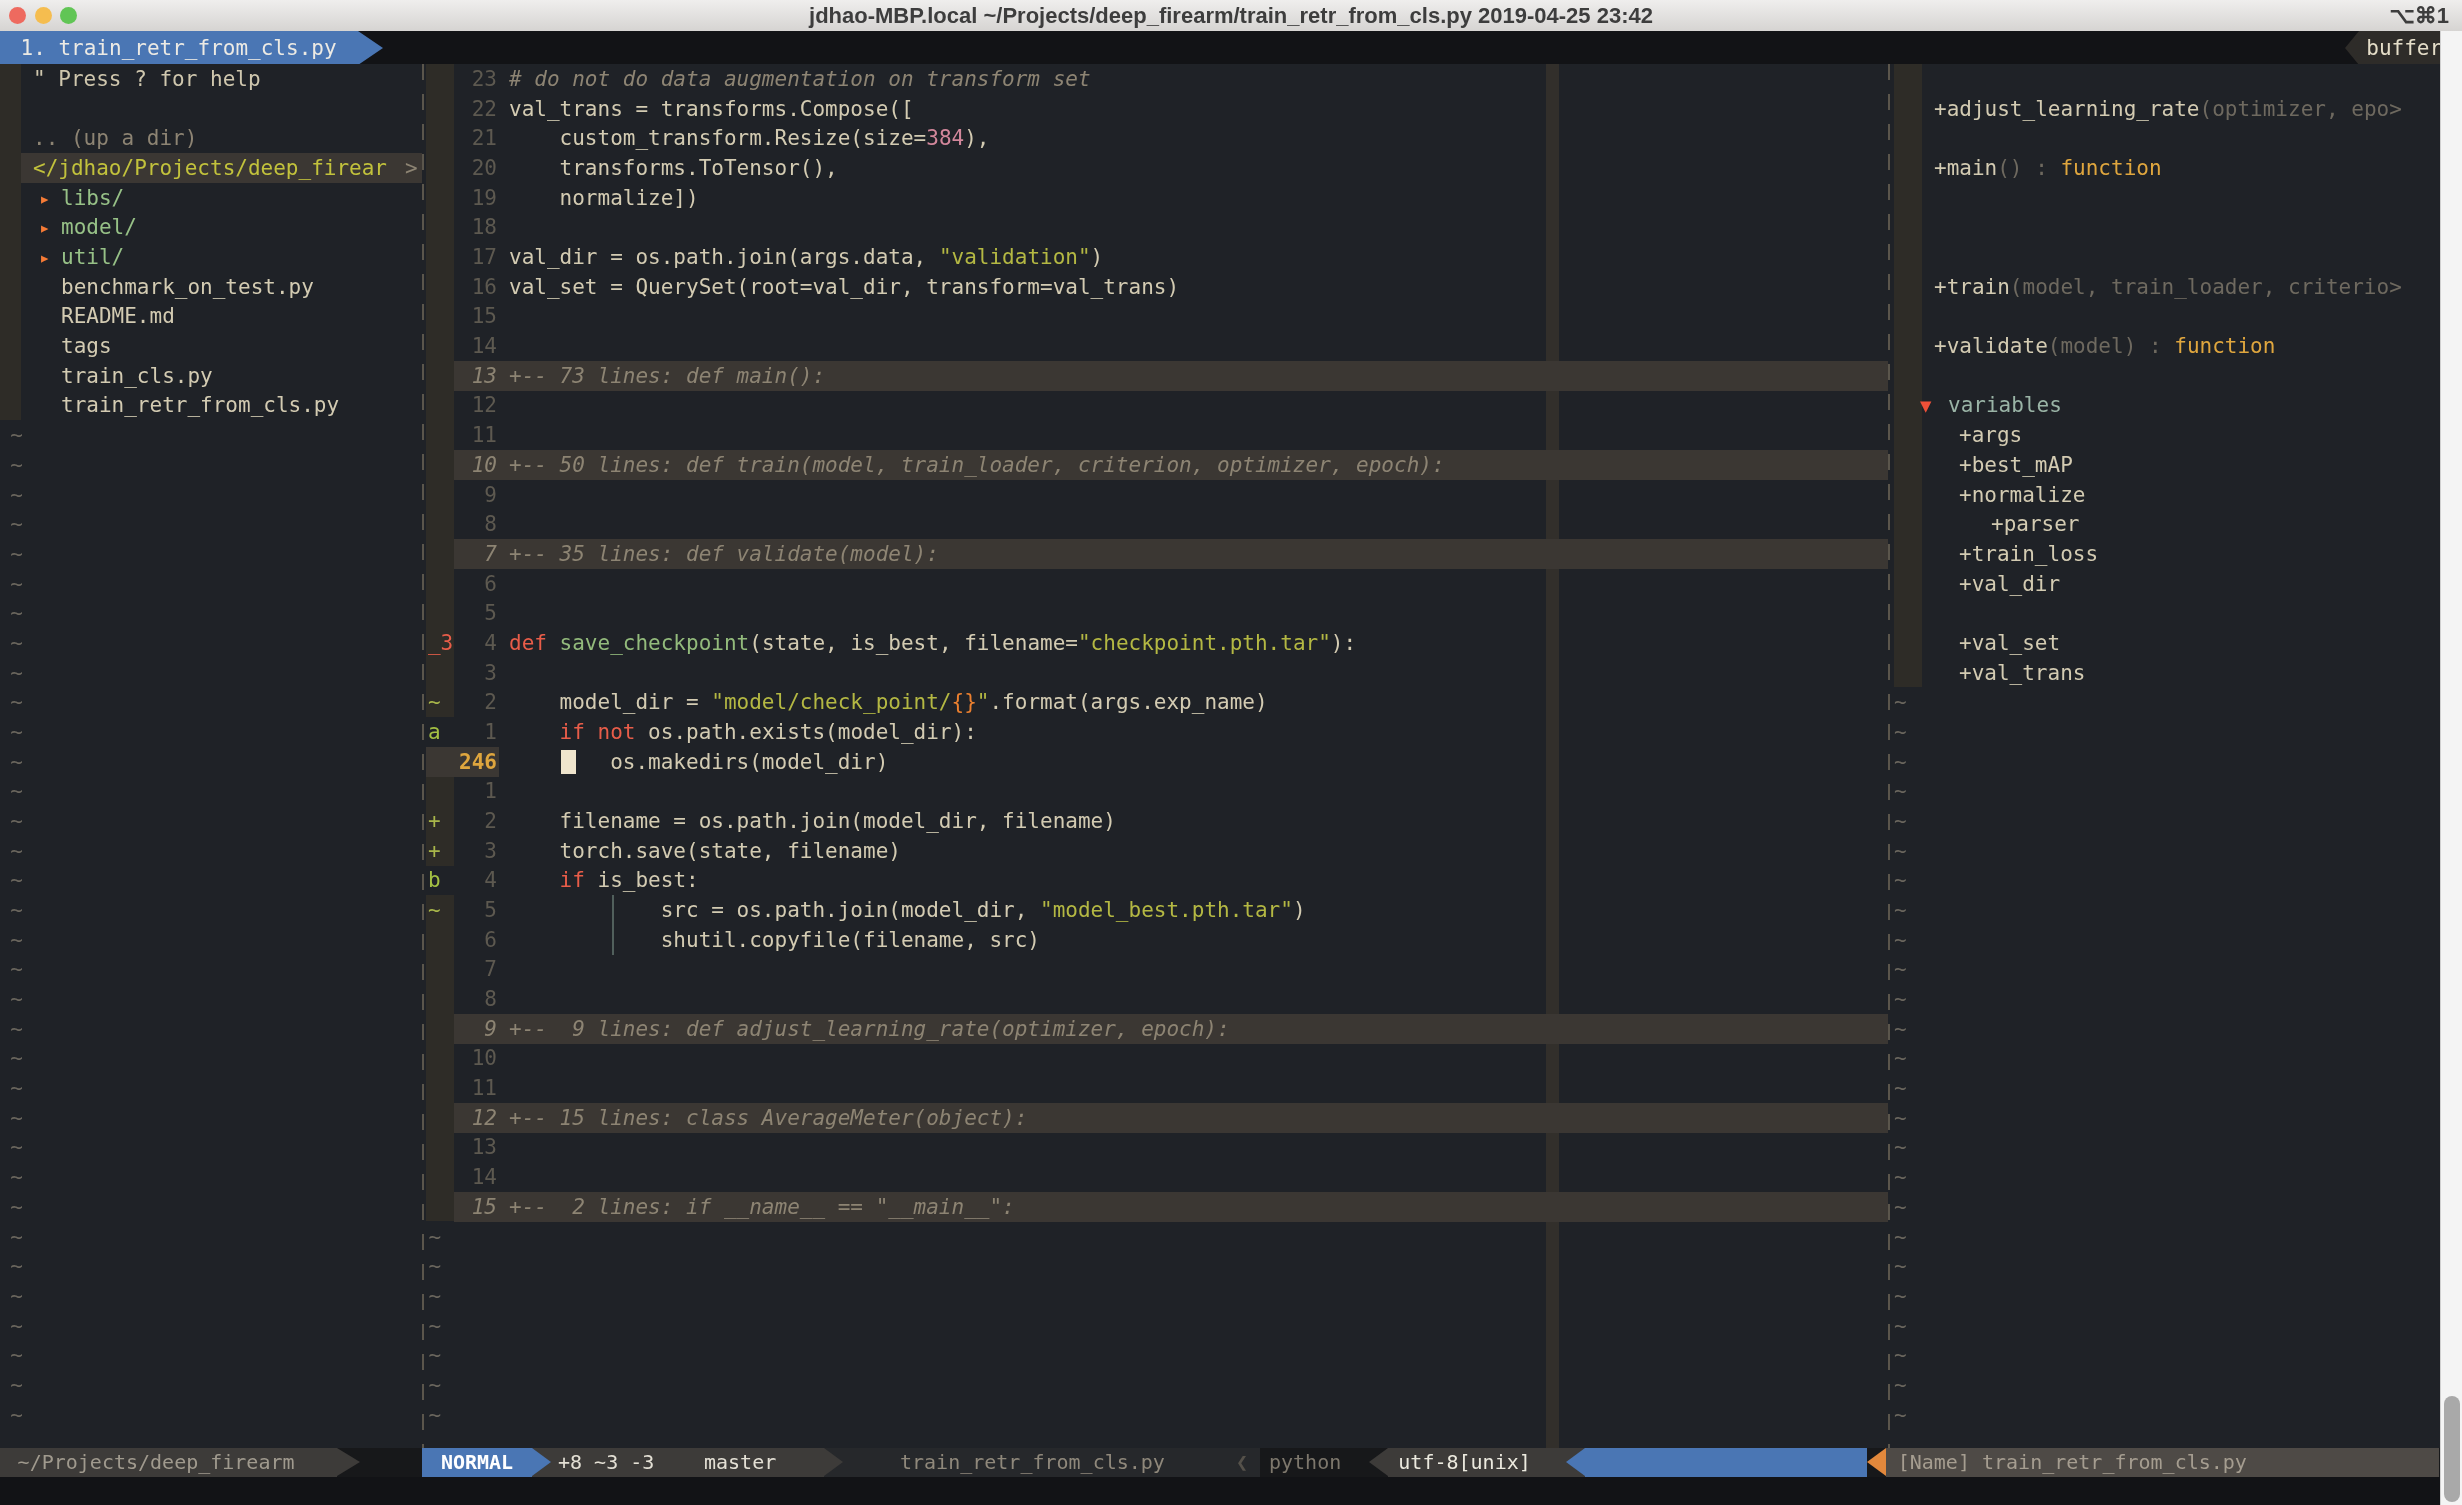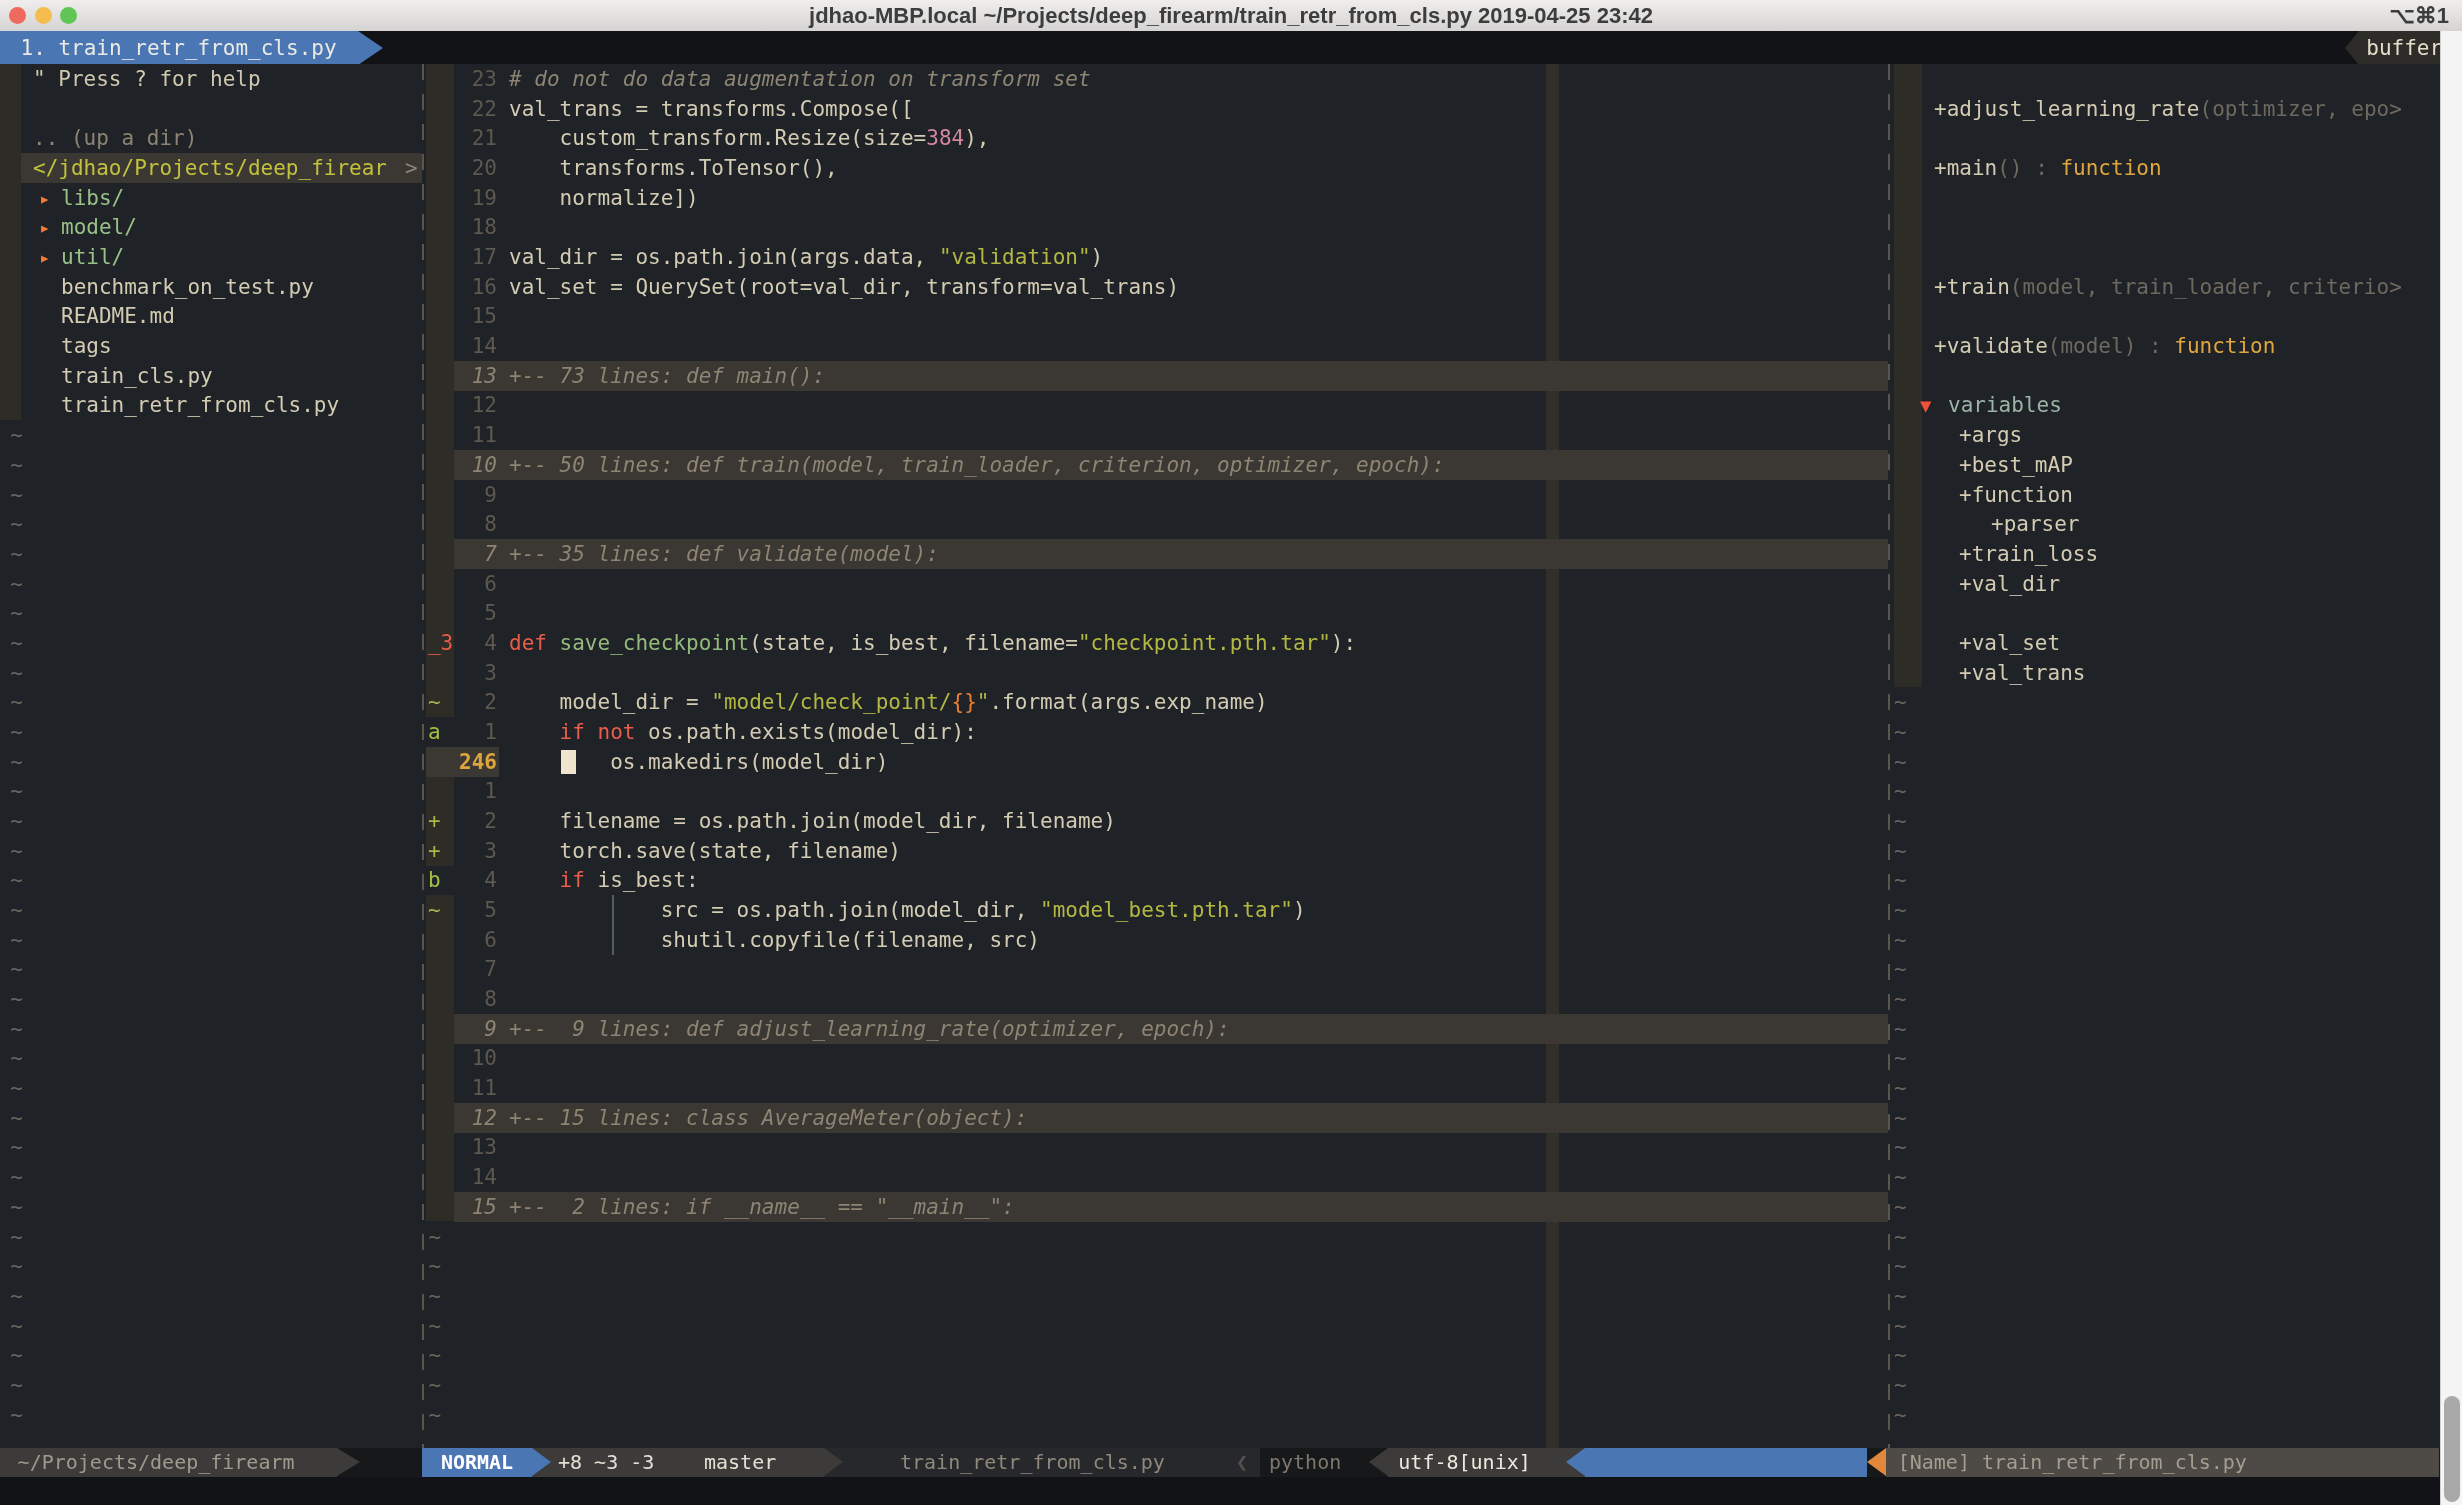--- a/index.html
+++ b/index.html
@@ -216,21 +216,21 @@
         <div class="row" style="top: 89px;"><div class="tb-tag"><span class="tt">+main</span><span class="tg">() : </span><span class="tf">function</span></div></div>
         <div class="row" style="top: 119px;"></div>
         <div class="row" style="top: 178px;"></div>
         <div class="row" style="top: 208px;"><div class="tb-tag"><span class="tt">+train</span><span class="tg">(model, train_loader, criterio&gt;</span></div></div>
         <div class="row" style="top: 237px;"></div>
         <div class="row" style="top: 267px;"><div class="tb-tag"><span class="tt">+validate</span><span class="tg">(model) : </span><span class="tf">function</span></div></div>
         <div class="row" style="top: 297px;"></div>
         <div class="row" style="top: 326px;"><div class="tb-tri">▼</div><div class="tb-sec">variables</div></div>
         <div class="row" style="top: 356px;"><div class="tb-member">+args</div></div>
         <div class="row" style="top: 386px;"><div class="tb-member">+best_mAP</div></div>
-        <div class="row" style="top: 416px;"><div class="tb-member">+function</div></div>
+        <div class="row" style="top: 416px;"><div class="tb-member">+normalize</div></div>
         <div class="row" style="top: 445px; margin-left: 32px;"><div class="tb-member">+parser</div></div>
         <div class="row" style="top: 475px; text-decoration: underline;"><div class="tb-member">+train_loss</div></div>
         <div class="row" style="top: 505px;"><div class="tb-member">+val_dir</div></div>
         <div class="row" style="top: 564px;"><div class="tb-member">+val_set</div></div>
         <div class="row" style="top: 594px;"><div class="tb-member">+val_trans</div></div>
         <div class="row" style="top: 623px;"><div class="tilde" style="position: absolute; left: 2.9px;">~</div></div>
         <div class="row" style="top: 653px;"><div class="tilde" style="position: absolute; left: 2.9px;">~</div></div>
         <div class="row" style="top: 683px;"><div class="tilde" style="position: absolute; left: 2.9px;">~</div></div>
         <div class="row" style="top: 712px;"><div class="tilde" style="position: absolute; left: 2.9px;">~</div></div>
         <div class="row" style="top: 742px;"><div class="tilde" style="position: absolute; left: 2.9px;">~</div></div>

